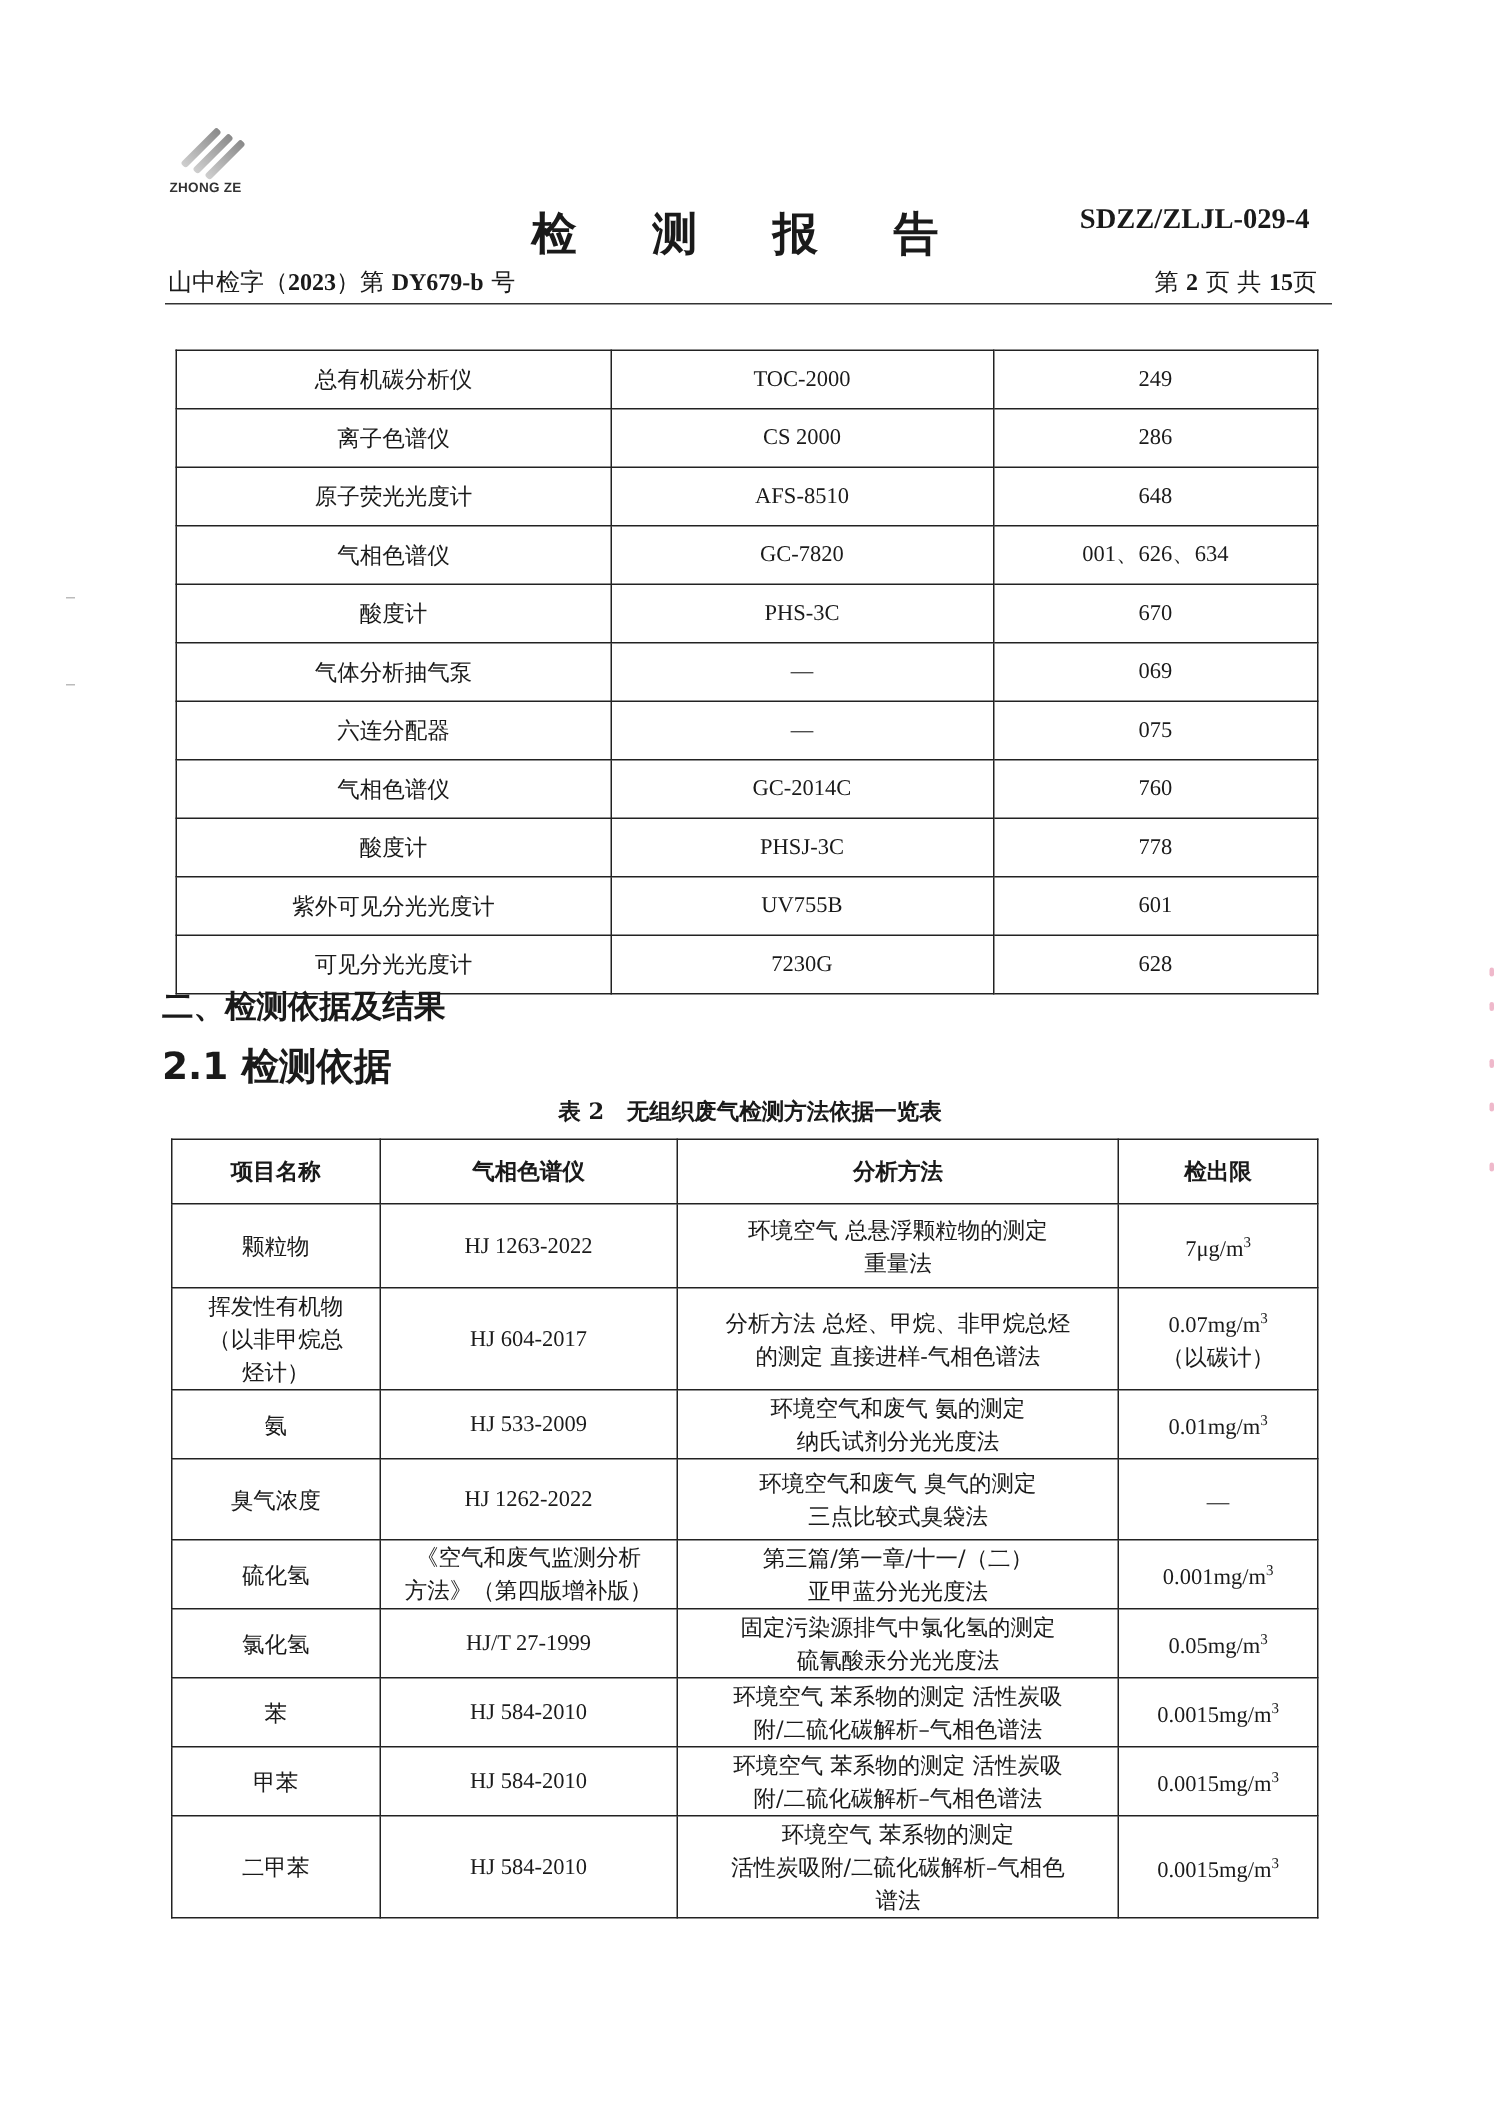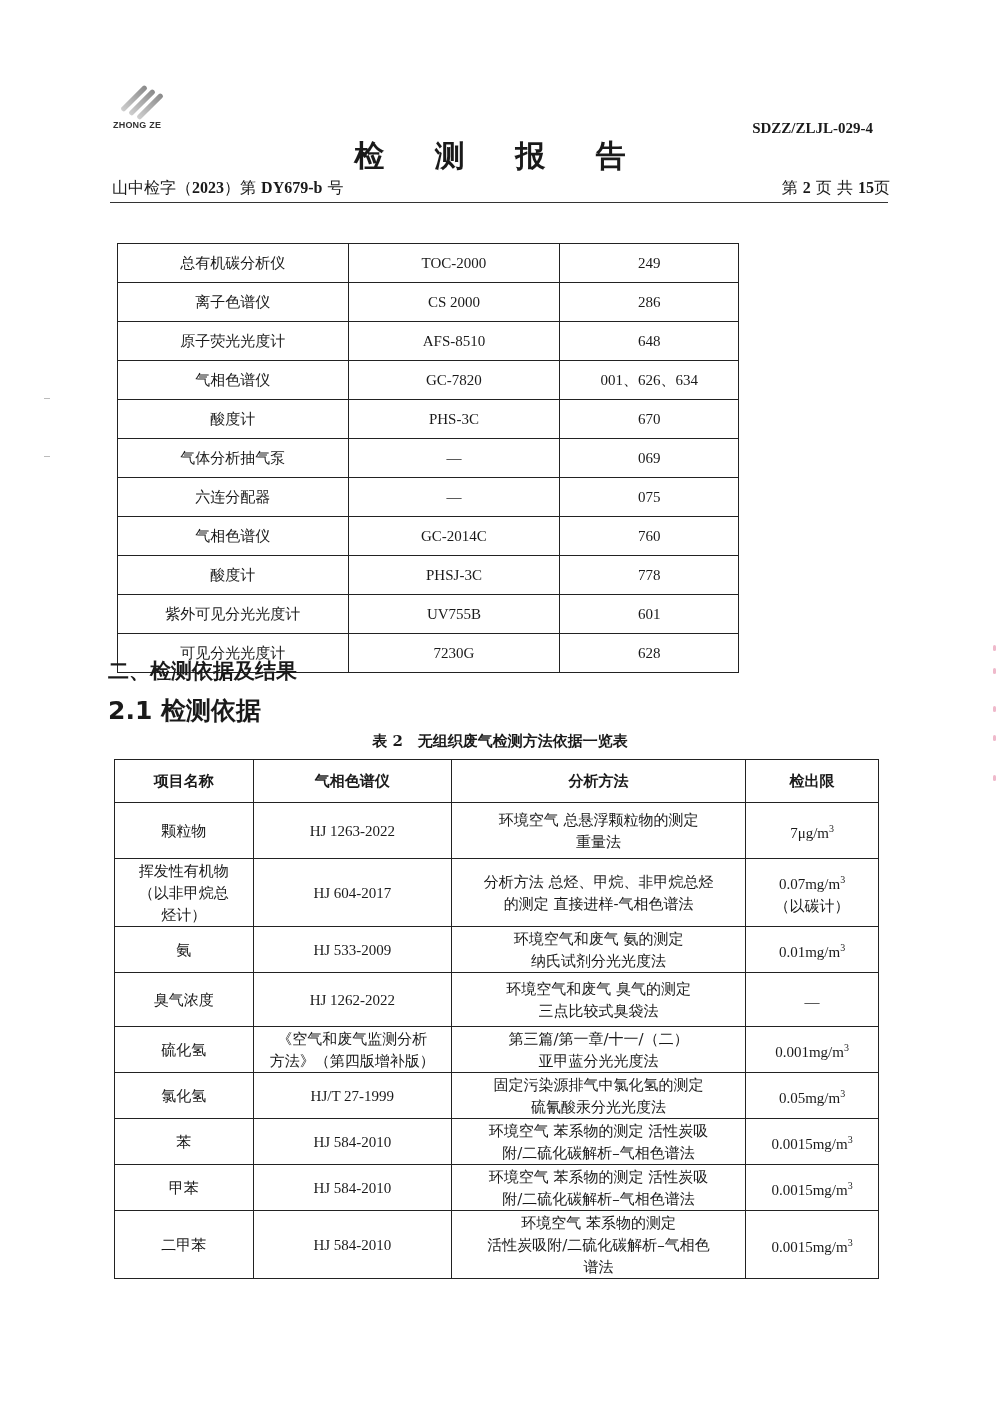--- a/index.html
+++ b/index.html
@@ -14,44 +14,44 @@
     position: absolute; height: 5px; width: 34px; border-radius: 2px;
     background: linear-gradient(90deg, #cfcfcf, #8a8a8a);
     transform: rotate(-45deg); transform-origin: left center;
   }
   .logo .txt {
     position: absolute; left: 5px; top: 46px;
     font-family: "Liberation Sans", "DejaVu Sans", sans-serif;
     font-weight: bold; font-size: 9px; color: #333; letter-spacing: 0.2px;
   }
   .docno {
-    position: absolute; right: 127px; top: 120px;
-    font-family: "Liberation Serif", serif; font-weight: bold; font-size: 15px;
+    position: absolute; right: 127px; top: 136px;
+    font-family: "Liberation Serif", serif; font-weight: bold; font-size: 19px;
   }
   .title {
     position: absolute; left: 0; width: 1000px; top: 136px; text-align: center;
     font-size: 30px; letter-spacing: 20px; font-weight: bold;
   }
   .subline {
     position: absolute; left: 112px; top: 178px; font-size: 16px;
   }
   .subline b, .pageinfo b { font-family: "Liberation Serif", serif; }
   .pageinfo {
-    position: absolute; right: 110px; top: 178px; font-size: 16px;
+    position: absolute; right: 122px; top: 178px; font-size: 16px;
   }
   .hr {
     position: absolute; left: 110px; width: 778px; top: 202px; height: 0;
     border-top: 1.5px solid #333;
   }
   table { border-collapse: collapse; position: absolute; }
   td, th {
     border: 1px solid #222; text-align: center; vertical-align: middle;
     font-size: 15px; font-weight: normal; line-height: 22px; padding: 0 4px;
   }
-  .t1 { left: 117px; top: 243px; width: 622px; }
+  .t1 { left: 117px; top: 233px; width: 762px; }
   .t1 td { height: 38px; }
   .t1 .c1 { width: 291px; }
   .t1 .c2 { width: 253px; }
   .t1 .c3 { width: 214px; }
   .latin { font-family: "Liberation Serif", serif; }
   .h2 {
     position: absolute; left: 108px; top: 657px; font-size: 21px; font-weight: bold;
     font-family: "DejaVu Sans", sans-serif;
   }
   .h3 {

